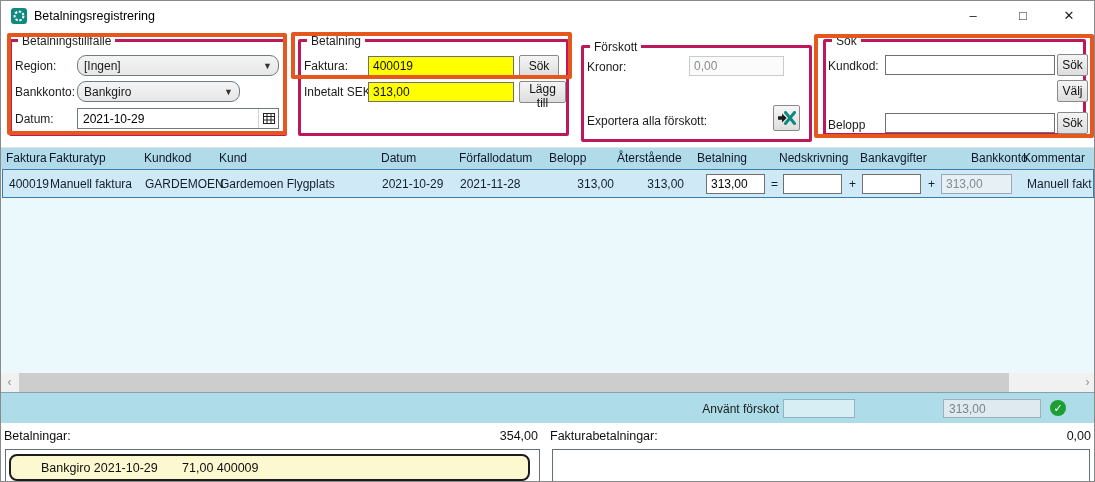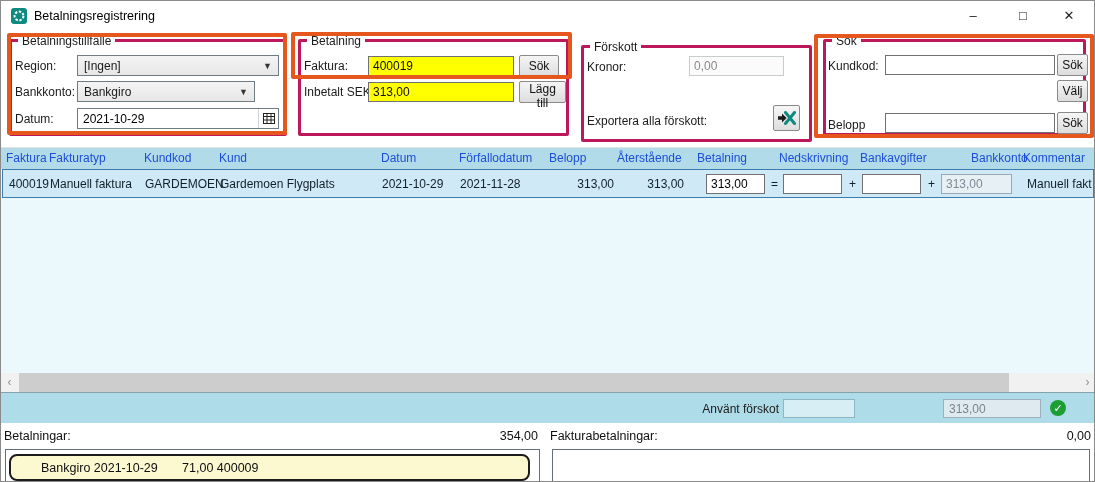--- a/index.html
+++ b/index.html
@@ -17,33 +17,33 @@
   .title { position:absolute; left:33px; top:8px; font-size:12.5px; color:#000; }
   .winbtn { position:absolute; top:0; width:46px; height:30px; text-align:center; line-height:30px; font-size:13px; color:#222; cursor:default; }
   
   .groupbox { position:absolute; border:3px solid #be185d; border-radius:2px; background:transparent; }
   .legend { position:absolute; top:-8px; left:6px; background:#fff; padding:0 4px; color:#1b1b1b; }
   .lbl { position:absolute; white-space:nowrap; color:#1b1b1b;text-align:center; }
   .txt { position:absolute; height:20px; border:1px solid #707070; background:#fff; font-family:inherit; font-size:12px; color:#111; padding:0 4px; }
   .txt.yellow { background:#ffff00; }
   .txt.disabled { background:#fbfbfb; border-color:#c7cccf; color:#8a8a8a; }
   .btn { position:absolute; height:22px; border:1px solid #8a8a8a; background:linear-gradient(#f5f5f5,#dddddd); font-family:inherit; font-size:12px; color:#111; padding:0 3px; border-radius:2px; }
-  .combo { position:absolute; height:21px; border:1px solid #6f7b82; background:linear-gradient(#f4f4f4,#e7e7e7); display:flex; align-items:center; padding:0 6px; border-radius:0; }
+  .combo { position:absolute; height:21px; border:1px solid #6f7b82; background:linear-gradient(#f4f4f4,#e7e7e7); display:flex; align-items:center; padding:0 6px; border-radius:9px; }
   .combo-text { flex:1; }
   .combo-arrow { font-size:9px; color:#333; }
   .datewrap { position:absolute; height:21px; border:1px solid #6f7b82; background:#fff; display:flex; align-items:center; }
   .datewrap input { border:none; flex:1; height:100%; font-family:inherit; font-size:12px; padding:0 5px; background:transparent; }
   .calbtn { width:20px; height:19px; display:flex; align-items:center; justify-content:center; background:#fff; border-left:1px solid #cfd4d8; }
   .iconbtn { position:absolute; width:27px; height:26px; border:1px solid #8a8a8a; background:linear-gradient(#f6f6f6,#dedede); display:flex; align-items:center; justify-content:center; border-radius:2px; }
   
   .hl { position:absolute; border:4px solid #e6571d; border-radius:2px; pointer-events:none; z-index:9; }
   
   .tablearea { position:absolute; left:0; top:146px; width:1095px; height:226px; background:#ebf9fd; border-top:1px solid #e0e4e6; }
   .thead { position:absolute; left:0; top:0; width:1095px; height:21px; background:#b2dbe9; }
-  .thead span { position:absolute; top:3px; white-space:nowrap; color:#1d4ed8; }
+  .thead span { position:absolute; top:3px; white-space:nowrap; color:#0f172a; }
   .trow { position:absolute; left:1px; top:21px; width:1092px; height:29px; background:#cfe9f6; border:1px solid #3a7cab; overflow:hidden; }
   .trow .cell { position:absolute; top:7px; white-space:nowrap; color:#10212b; }
   .trow .num { text-align:right; }
   .rowinput { position:absolute; top:4px; height:20px; border:1px solid #707070; background:#fff; font-family:inherit; font-size:12px; padding:0 4px; }
   .rowinput.disabled { background:#e7f0f5; border-color:#98a9b3; color:#7e8b94; }
   .op { position:absolute; top:7px; color:#10212b; }
   
   .hscroll { position:absolute; left:0; top:372px; width:1095px; height:19px; background:#f1f1f1; }
   .scroll-arrow { position:absolute; top:0; width:17px; height:19px; color:#8d9196; font-size:12px; text-align:center; line-height:18px; }
   .scroll-thumb { position:absolute; left:18px; top:0; width:990px; height:19px; background:#cdcdcd; }
@@ -78,21 +78,21 @@
 
   <div class="groupbox" style="left:8px;top:38px;width:278px;height:97px">
     <span class="legend">Betalningstillfälle</span>
   </div>
   <span class="lbl" style="left:14px;top:58px">Region:</span>
   <div class="combo" style="left:76px;top:54px;width:202px">
     <span class="combo-text">[Ingen]</span>
     <span class="combo-arrow">▼</span>
   </div>
   <span class="lbl" style="left:14px;top:84px">Bankkonto:</span>
-  <div class="combo" style="left:76px;top:80px;width:178px">
+  <div class="combo" style="left:76px;top:80px;width:163px">
     <span class="combo-text">Bankgiro</span>
     <span class="combo-arrow">▼</span>
   </div>
   <span class="lbl" style="left:14px;top:111px">Datum:</span>
   <div class="datewrap" style="left:76px;top:107px;width:202px">
     <input value="2021-10-29" style="">
     <span class="calbtn">
       <svg width="12" height="11" viewBox="0 0 12 11">
         <rect x="0.5" y="0.5" width="11" height="10" fill="none" stroke="#222" stroke-width="1"></rect>
         <path d="M0 3.5 H12 M4 0 V11 M8 0 V11 M0 7 H12" stroke="#222" stroke-width="1" fill="none"></path>

